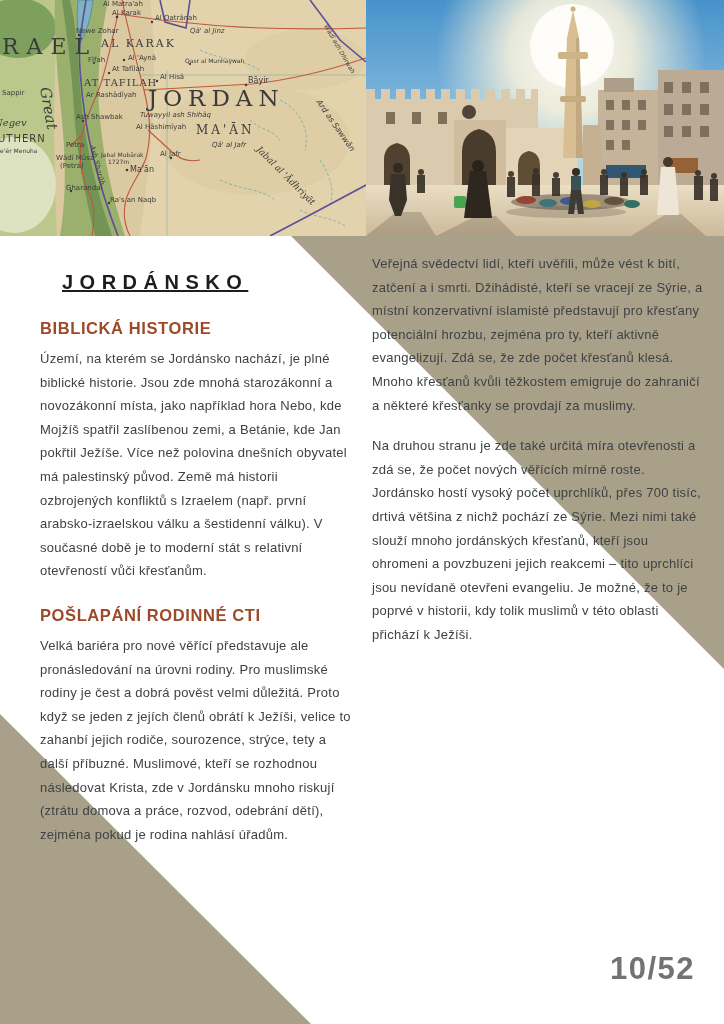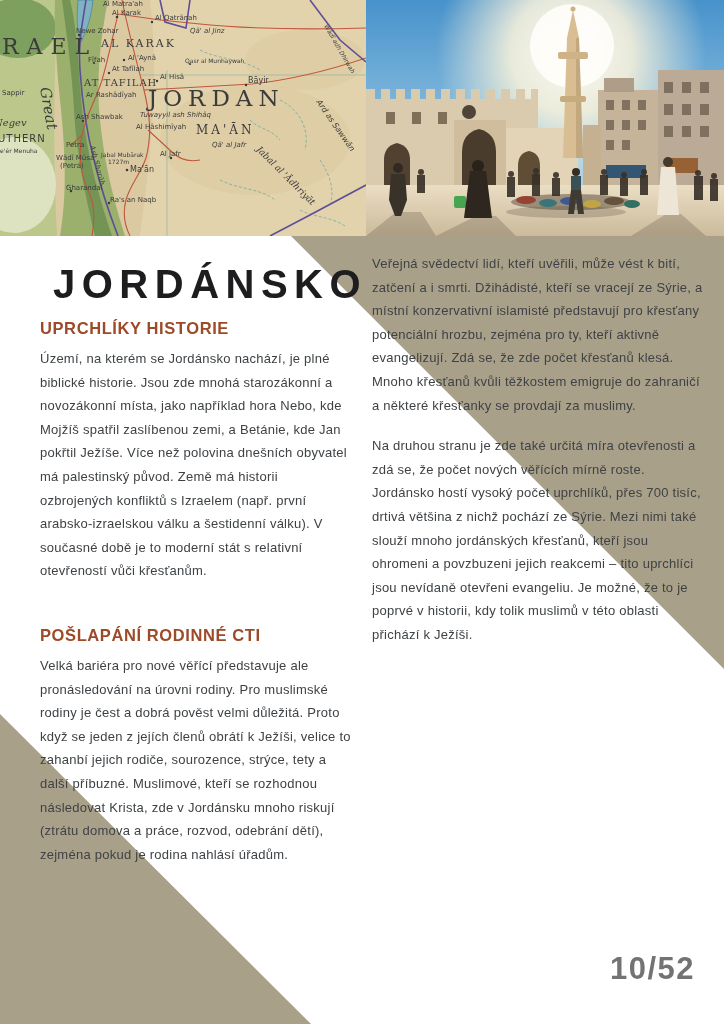--- a/index.html
+++ b/index.html
@@ -11,35 +11,35 @@
   html,body{margin:0;padding:0;background:#e8e8e8;}
   .page{
     position:relative;width:724px;height:1024px;margin:0 auto;
     background:#ffffff;overflow:hidden;
     font-family:"Liberation Sans",sans-serif;
   }
   .bg-accents{position:absolute;left:0;top:0;width:724px;height:1024px;z-index:1;}
   .photos{position:absolute;left:0;top:0;width:724px;height:236px;display:flex;z-index:2;}
   .photos svg{display:block;}
   .page-title{
-    position:absolute;left:49px;top:258px;z-index:3;margin:4px;
-    font-size:40px;font-weight:800;letter-spacing:6.5px;color:var(--title-ink);
+    position:absolute;left:49px;top:258px;z-index:3;margin:13px;
+    font-size:20px;font-weight:800;letter-spacing:6.5px;color:var(--title-ink);text-decoration:underline;
   }
   .col{position:absolute;z-index:3;}
   .col-left{left:40px;top:319px;width:313px;}
   .col-right{left:372px;top:252px;width:333px;}
   .section-heading{
     margin:0 0 9px 0;font-size:16.5px;font-weight:800;letter-spacing:.6px;
     color:var(--accent);
   }
   .body-text{
     margin:0;font-size:13px;line-height:23.6px;letter-spacing:.25px;
     font-weight:400;color:var(--body-ink);
   }
-  .sec-gap-left{margin-top:43px;}
+  .sec-gap-left{margin-top:23px;}
   .sec-gap-right{margin-top:17px;}
   .page-number{
     position:absolute;right:29px;top:951px;z-index:3;
     font-size:31px;font-weight:800;letter-spacing:1.5px;color:#737373;
   }
   .map-label{font-family:"DejaVu Sans",sans-serif;fill:#3b3b3b;}
   .map-label.serif{font-family:"DejaVu Serif",serif;}
   .map-label.italic{font-style:italic;}
 </style>
 </head>
@@ -290,21 +290,21 @@
         </g>
       </g>
       <rect width="358" height="236" fill="#ffdf9e" opacity="0.06"></rect>
     </svg>
   </div>
 
   <h1 class="page-title">JORDÁNSKO</h1>
 
   <div class="col col-left">
     <section>
-      <h2 class="section-heading">UPRCHLÍKY HISTORIE</h2>
+      <h2 class="section-heading">BIBLICKÁ HISTORIE</h2>
       <p class="body-text">Území, na kterém se Jordánsko nachází, je plné biblické historie. Jsou zde mnohá starozákonní a novozákonní místa, jako například hora Nebo, kde Mojžíš spatřil zaslíbenou zemi, a Betánie, kde Jan pokřtil Ježíše. Více než polovina dnešních obyvatel má palestinský původ. Země má historii ozbrojených konfliktů s Izraelem (např. první arabsko-izraelskou válku a šestidenní válku). V současné době je to moderní stát s relativní otevřeností vůči křesťanům.</p>
     </section>
     <section class="sec-gap-left">
       <h2 class="section-heading">POŠLAPÁNÍ RODINNÉ CTI</h2>
       <p class="body-text">Velká bariéra pro nové věřící představuje ale pronásledování na úrovni rodiny. Pro muslimské rodiny je čest a dobrá pověst velmi důležitá. Proto když se jeden z jejích členů obrátí k Ježíši, velice to zahanbí jejich rodiče, sourozence, strýce, tety a další příbuzné. Muslimové, kteří se rozhodnou následovat Krista, zde v Jordánsku mnoho riskují (ztrátu domova a práce, rozvod, odebrání dětí), zejména pokud je rodina nahlásí úřadům.</p>
     </section>
   </div>
 
   <div class="col col-right">
     <p class="body-text">Veřejná svědectví lidí, kteří uvěřili, může vést k bití, zatčení a i smrti. Džihádisté, kteří se vracejí ze Sýrie, a místní konzervativní islamisté představují pro křesťany potenciální hrozbu, zejména pro ty, kteří aktivně evangelizují. Zdá se, že zde počet křesťanů klesá. Mnoho křesťanů kvůli těžkostem emigruje do zahraničí a některé křesťanky se provdají za muslimy.</p>

